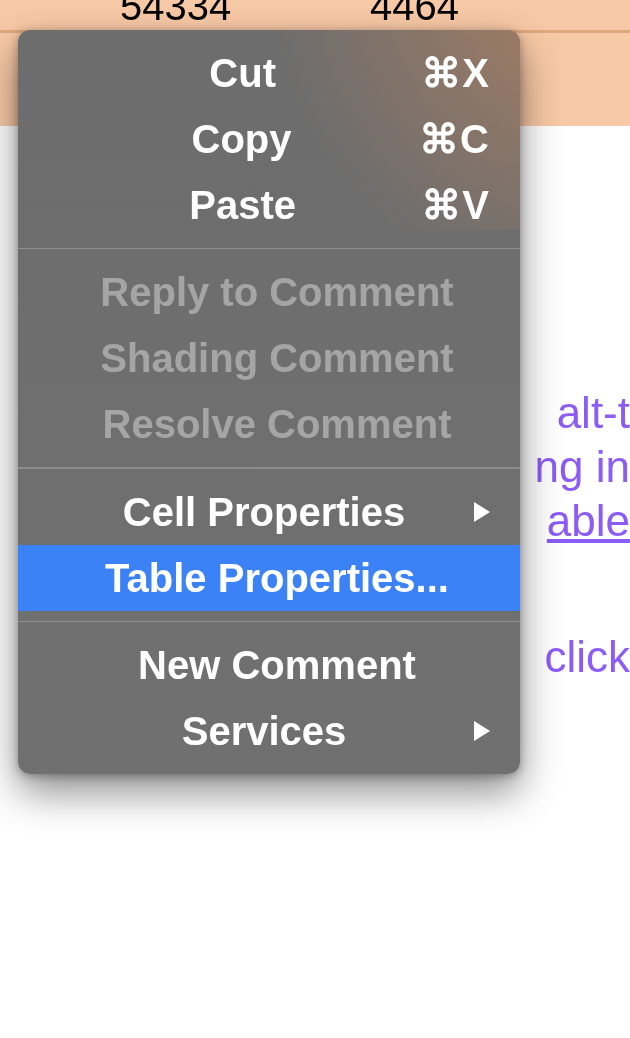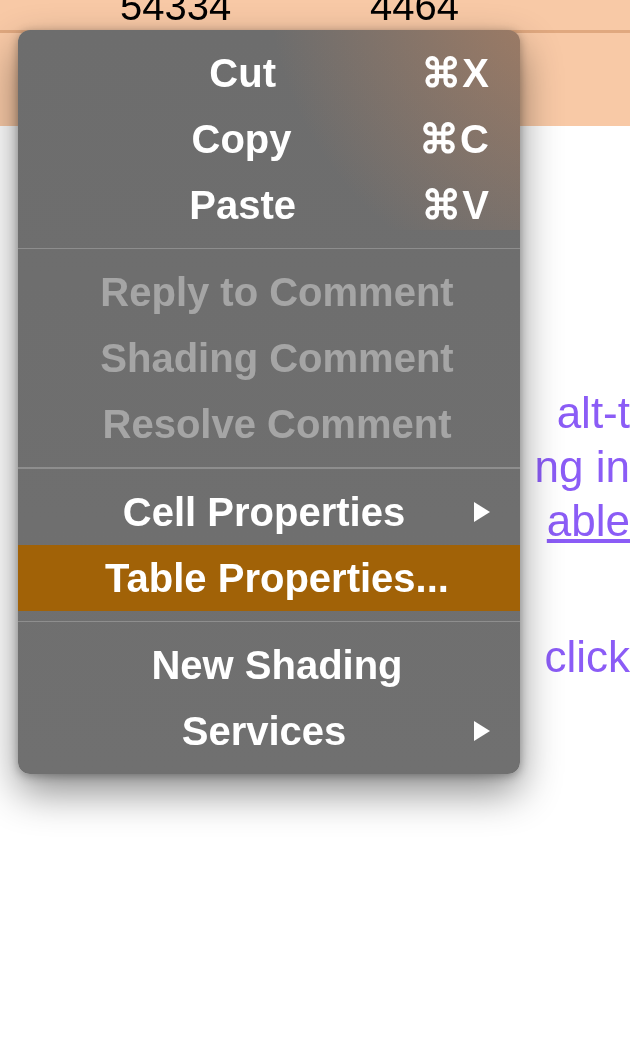--- a/index.html
+++ b/index.html
@@ -110,21 +110,21 @@
     justify-content: space-between;
     padding: 6px 30px 6px 46px;
     line-height: 1.35;
     cursor: default;
     color: #ffffff;
   }
   .item.disabled {
     color: rgba(255,255,255,0.38);
   }
   .item.highlight {
-    background: #a16207;
+    background: #3b82f6;
     color: #ffffff;
   }
 
   .label {
     flex: 1;
     white-space: nowrap;
   }
   .shortcut {
     font-weight: 600;
     letter-spacing: 1px;
@@ -200,21 +200,21 @@
         </div>
         <div class="item highlight">
           <span class="label">Table Properties...</span>
         </div>
       </div>
 
       <div class="separator"></div>
 
       <div class="group">
         <div class="item">
-          <span class="label">New Shading</span>
+          <span class="label">New Comment</span>
         </div>
         <div class="item">
           <span class="label">Services</span>
           <span class="arrow"></span>
         </div>
       </div>
 
     </div>
   </div>
 

